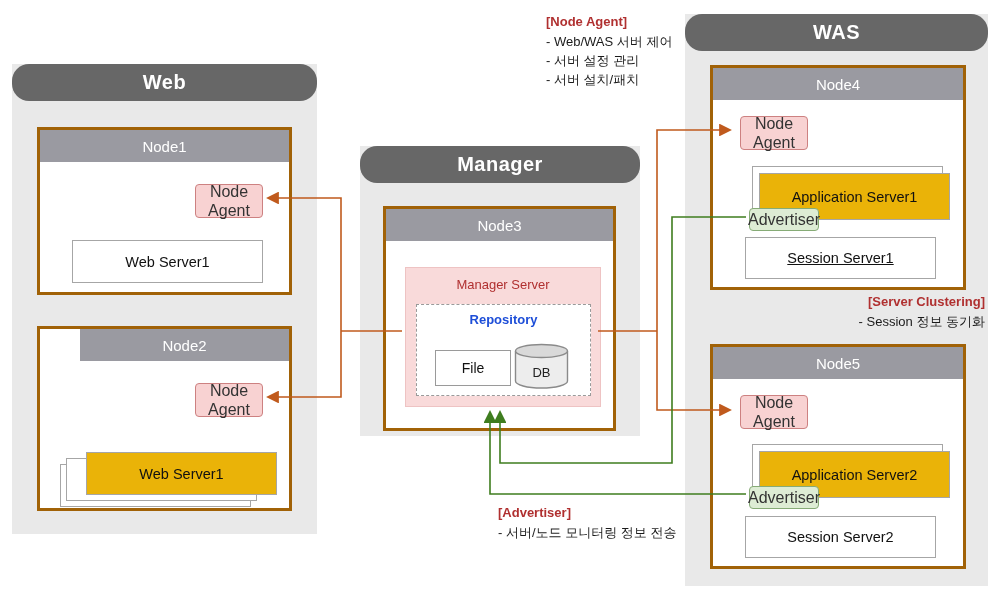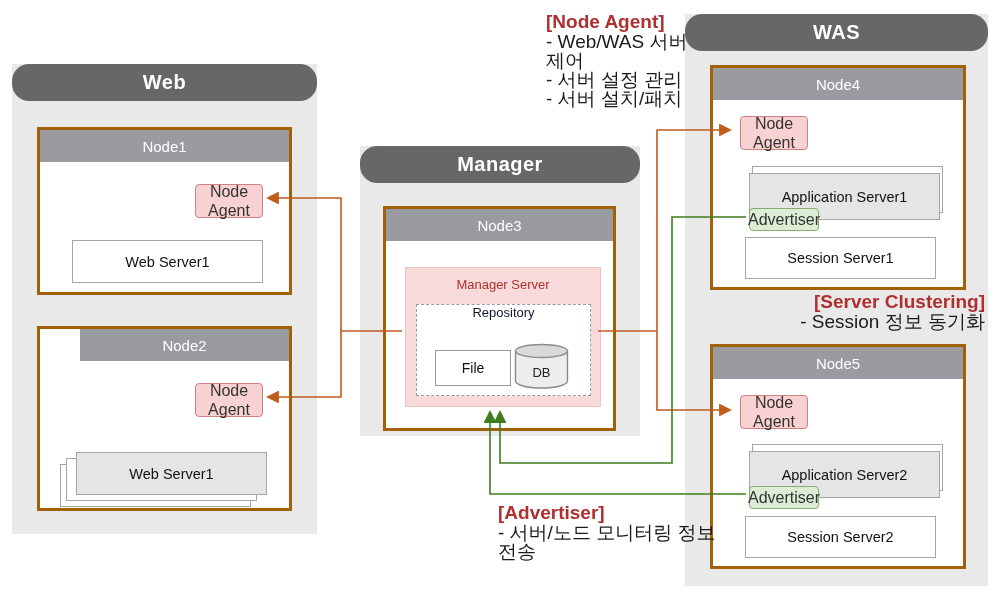--- a/index.html
+++ b/index.html
@@ -25,34 +25,34 @@
   }
   .badge.pink { background:var(--badge-pink-bg,#f8d2d2); border:1px solid var(--badge-pink-border,#cd8181); }
   .badge.green { background:var(--badge-green-bg,#ddecd4); border:1px solid var(--badge-green-border,#86ab76); }
   .server-box {
     position:absolute; background:#fff; border:1px solid #a6a6a6; color:#111;
     font-size:14.5px; display:flex; align-items:center; justify-content:center;
   }
   .stack { position:absolute; }
   .sheet { position:absolute; width:100%; height:100%; background:#fff; border:1px solid #a6a6a6; }
   .stack .front {
-    position:absolute; left:4px; top:0; width:100%; height:100%;
-    background:#e5e5e5; border:1px solid #a6a6a6; color:#111;
+    position:absolute; left:14px; top:0; width:100%; height:100%;
+    background:#eab308; border:1px solid #a6a6a6; color:#111;
     font-size:14.5px; display:flex; align-items:center; justify-content:center;
   }
   .manager-server { position:absolute; background:var(--manager-box-bg,#f9dada); border:1px solid #eec3c3; }
   .manager-server-title { margin-top:9px; text-align:center; font-size:13px; color:var(--annotation-red,#b03030); }
   .repository { position:absolute; background:#fff; border:1px dashed #9a9a9a; }
-  .repository-title { text-align:center; font-size:13px; color:#0f172a; }
+  .repository-title { margin-top:7px; text-align:center; font-size:13px; color:#1d4ed8;font-weight:bold; }
   .file-box {
     position:absolute; background:#fff; border:1px solid #9a9a9a;
     font-size:14px; color:#111; display:flex; align-items:center; justify-content:center;
   }
   .db-svg { position:absolute; }
-  .annotation { position:absolute; font-size:19px; line-height:19px; color:#1a1a1a; z-index:6; }
+  .annotation { position:absolute; font-size:13px; line-height:19px; color:#1a1a1a; z-index:6; }
   .ann-title { color:var(--annotation-red,#b03030); font-weight:700; margin-bottom:1px; }
   .arrows { position:absolute; left:0; top:0; z-index:10; pointer-events:none; }
   .stroke-orange { stroke:var(--accent-orange,#c05a1d); stroke-width:1.6; fill:none; }
   .stroke-green  { stroke:var(--accent-green,#3f7d1f);  stroke-width:1.6; fill:none; }
   .fill-orange { fill:var(--accent-orange,#c05a1d); }
   .fill-green  { fill:var(--accent-green,#3f7d1f); }
 </style>
 </head>
 <body>
 
@@ -104,21 +104,21 @@
     <div class="panel-header">WAS</div>
 
     <div class="node" style="left:25px;top:51px;width:256px;height:225px;">
       <div class="node-header">Node4</div>
       <div class="badge pink" style="left:27px;top:48px;width:68px;height:34px;">Node Agent</div>
       <div class="stack" style="left:32px;top:105px;width:191px;height:47px;">
         <div class="sheet" style="left:7px;top:-7px;"></div>
         <div class="front">Application Server1</div>
       </div>
       <div class="badge green" style="left:36px;top:140px;width:70px;height:23px;">Advertiser</div>
-      <div class="server-box" style="left:32px;top:169px;width:191px;height:42px;">Session Server1</div>
+      <div class="server-box" style="left:32px;top:169px;width:191px;height:42px;text-decoration:underline;">Session Server1</div>
     </div>
 
     <div class="node" style="left:25px;top:330px;width:256px;height:225px;">
       <div class="node-header">Node5</div>
       <div class="badge pink" style="left:27px;top:48px;width:68px;height:34px;">Node Agent</div>
       <div class="stack" style="left:32px;top:104px;width:191px;height:47px;">
         <div class="sheet" style="left:7px;top:-7px;"></div>
         <div class="front">Application Server2</div>
       </div>
       <div class="badge green" style="left:36px;top:139px;width:70px;height:23px;">Advertiser</div>

